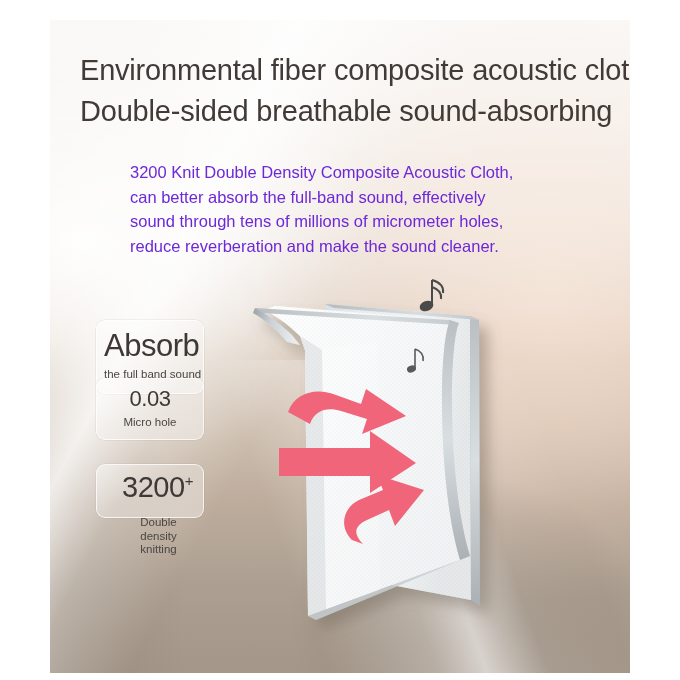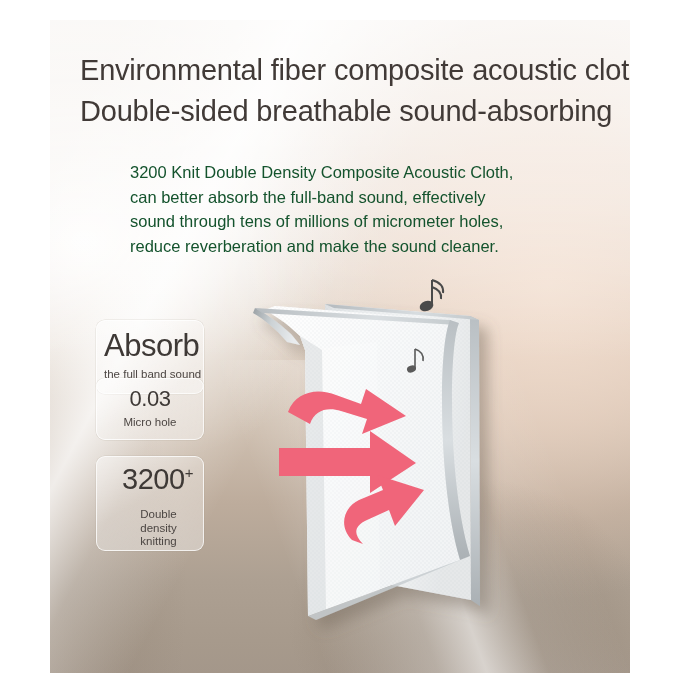--- a/index.html
+++ b/index.html
@@ -110,21 +110,21 @@
   }
 
   
   #description{
     position:absolute;left:80px;top:140px;width:430px;
     z-index:6;
   }
   .desc-line{
     font-size:16.5px;
     line-height:24.5px;
-    color:#14532d;
+    color:#6d28d9;
     white-space:nowrap;
   }
 
   
   #feature-cards{
     position:absolute;left:46px;top:262px;width:120px;
     z-index:7;
   }
   .feature-card{
     position:absolute;
@@ -136,21 +136,21 @@
         rgba(255,255,255,.50) 0%,
         rgba(255,255,255,.28) 45%,
         rgba(255,255,255,.40) 100%);
     box-shadow:0 0 0 .5px rgba(150,135,120,.22);
     box-sizing:border-box;
     padding:5px 7px 7px 7px;
     text-align:center;
   }
   .card-1{top:0;  height:74px;margin-top:38px;}
   .card-2{top:96px;height:62px;}
-  .card-3{top:174px;height:95px;padding-left:22px;}
+  .card-3{top:182px;height:54px;padding-left:22px;}
 
   .card-big{
     color:#3e3936;
     line-height:1;
     white-space:nowrap;
   }
   .card-1 .card-big{font-size:31px;letter-spacing:-.5px;margin-top:4px;}
   .card-2 .card-big{font-size:22px;letter-spacing:-.5px;margin-top:4px;}
   .card-3 .card-big{font-size:29px;letter-spacing:-.5px;margin-top:3px;}
   .card-sup{font-size:15px;vertical-align:super;line-height:0;}

